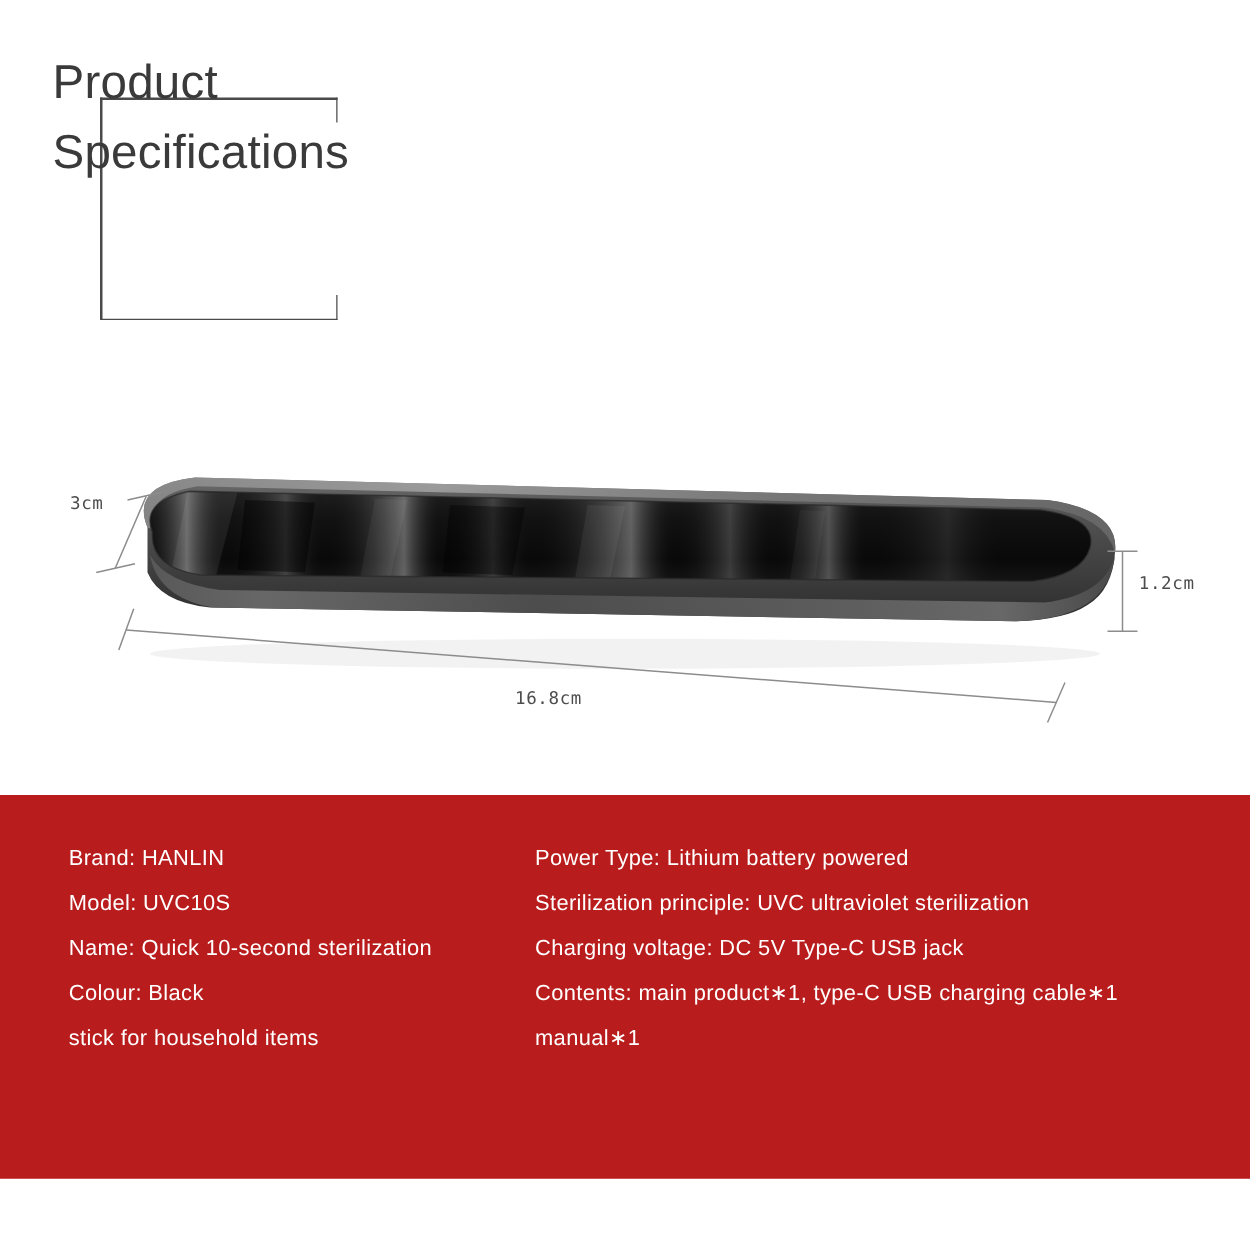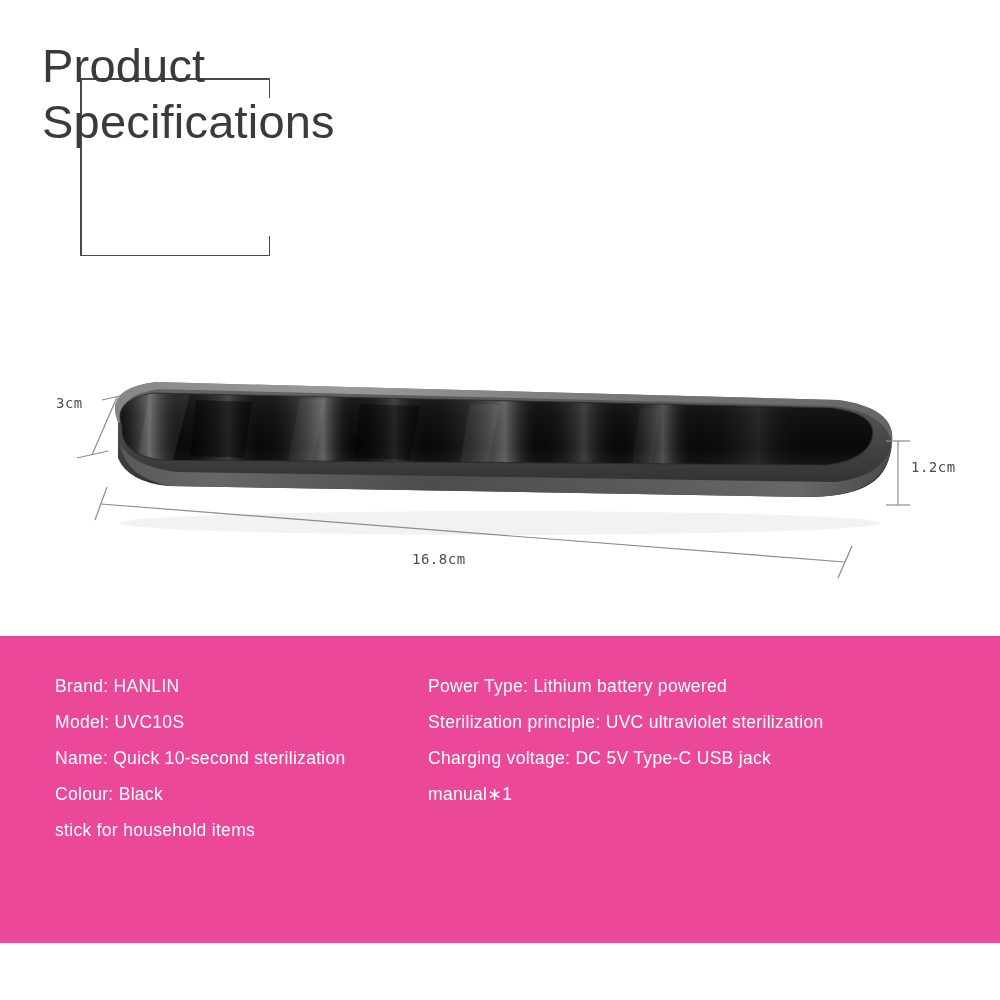--- a/index.html
+++ b/index.html
@@ -38,21 +38,21 @@
   
   #title-frame .right-top    { right: 0; top: 0;    width: 1.5px; height: 20px; }
   #title-frame .right-bottom { right: 0; bottom: 0; width: 1.5px; height: 20px; }
 
   #title-text {
     position: absolute;
     left: 42px;
     top: 38px;
     width: 520px;
     color: #3a3a3a;
-    font-size: 47px;
+    font-size: 38px;
     line-height: 56px;
     font-weight: 300;
     letter-spacing: 0.2px;
     white-space: nowrap;
   }
   #title-text .line { display: block; }
 
   
   #product-stage {
     position: absolute;
@@ -84,21 +84,21 @@
     pointer-events: none;
   }
 
   
   #spec-panel {
     position: absolute;
     left: 0;
     top: 636px;
     width: 1000px;
     height: 307px;
-    background: #ec4899;
+    background: #b91c1c;
   }
   .spec-col {
     position: absolute;
     top: 32px;
     color: #ffffff;
     font-size: 17.5px;
     line-height: 36px;
     font-weight: 400;
     letter-spacing: 0.3px;
   }
@@ -252,16 +252,17 @@
     <span class="spec-line">Model: UVC10S</span>
     <span class="spec-line">Name: Quick 10-second sterilization</span>
     <span class="spec-line">Colour: Black</span>
     <span class="spec-line">stick for household items</span>
   </div>
 
   <div class="spec-col" id="spec-col-right">
     <span class="spec-line">Power Type: Lithium battery powered</span>
     <span class="spec-line">Sterilization principle: UVC ultraviolet sterilization</span>
     <span class="spec-line">Charging voltage: DC 5V Type-C USB jack</span>
+    <span class="spec-line">Contents: main product∗1, type-C USB charging cable∗1</span>
     <span class="spec-line">manual∗1</span>
   </div>
 
 </div>
 
 </body></html>

